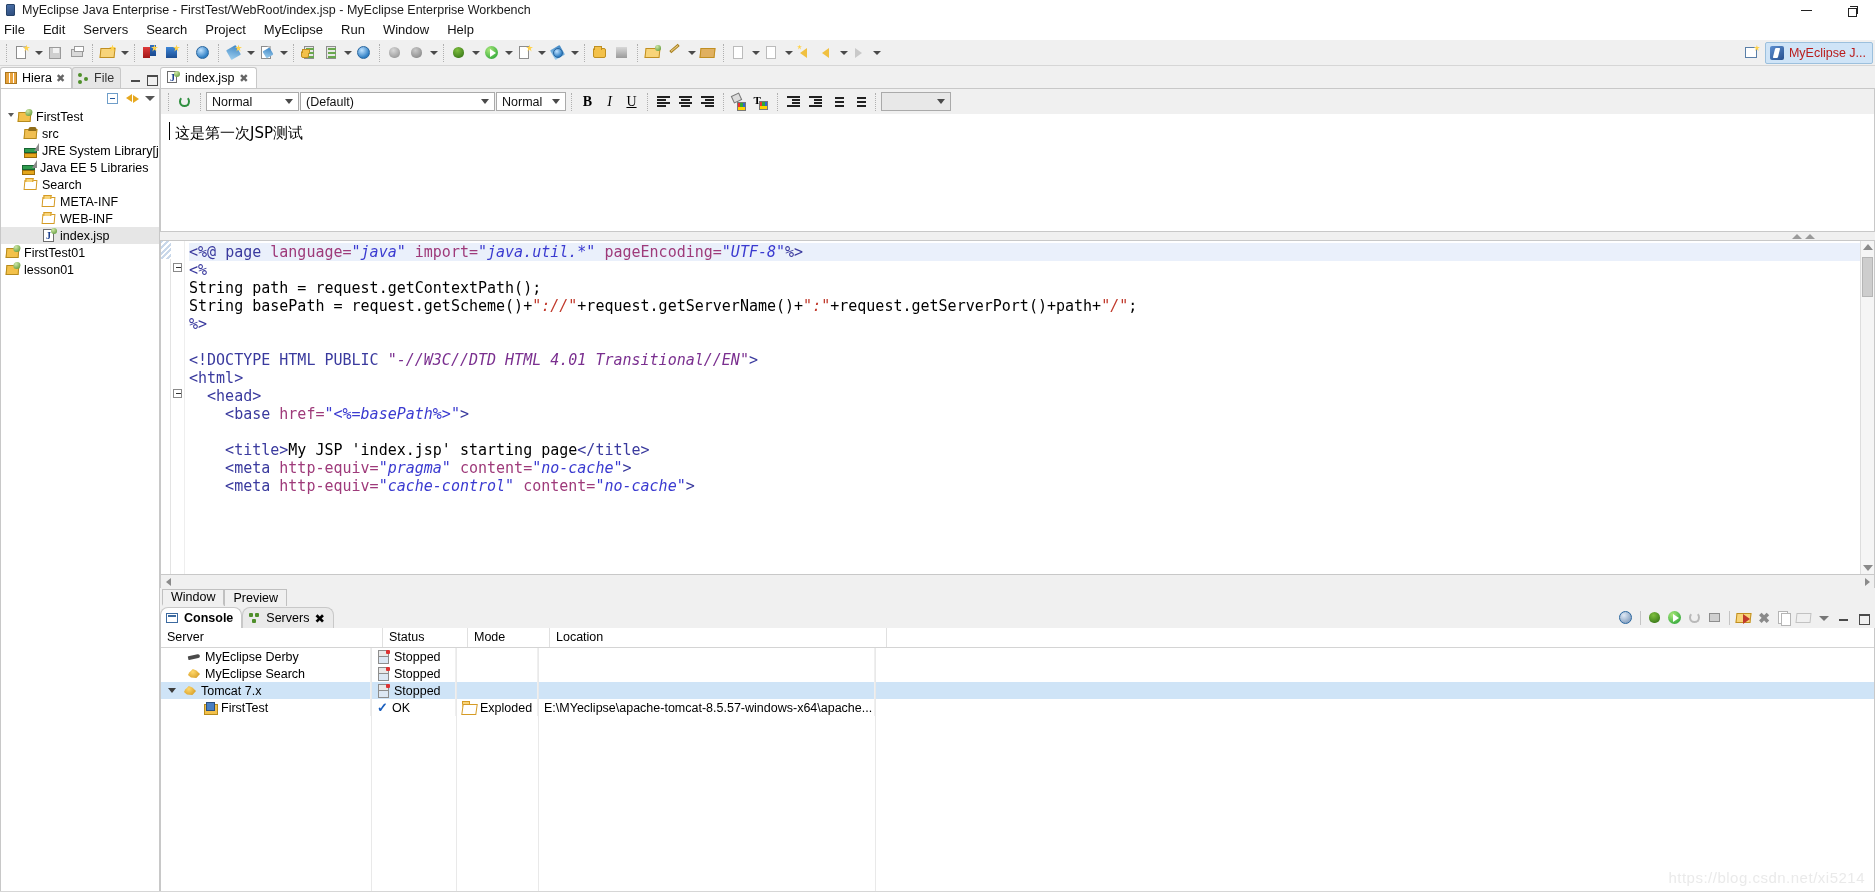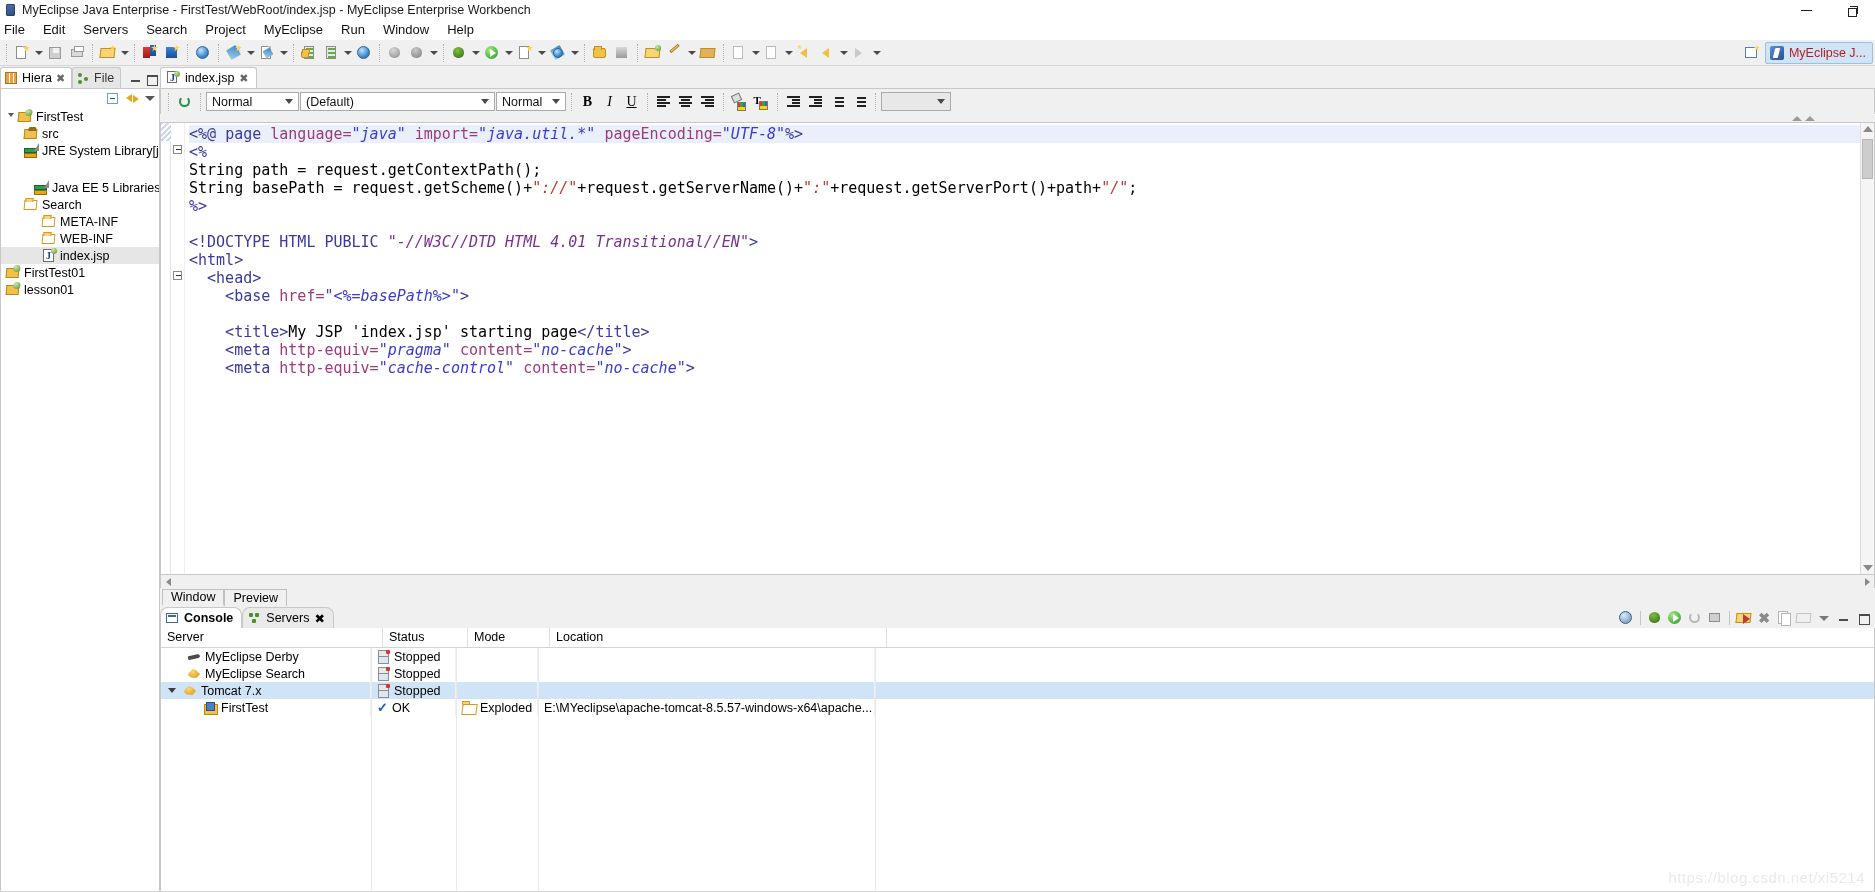--- a/index.html
+++ b/index.html
@@ -626,21 +626,21 @@
           <span class="tlabel">src</span>
         </div>
         <div class="trow" style="padding-left:22px;">
           <span class="ticon">
               <span class="i-lib"></span>
               <span class="i-libpen"></span>
             </span>
           <span class="tlabel">JRE System Library</span>
           <span class="tlabel dim"> [jdk</span>
         </div>
-        <div class="trow" style="padding-left:32px;margin-top:20px;">
+        <div class="trow" style="padding-left:20px;">
           <span class="ticon">
               <span class="i-lib"></span>
               <span class="i-libpen"></span>
             </span>
           <span class="tlabel">Java EE 5 Libraries</span>
         </div>
         <div class="trow" style="padding-left:22px;">
           <span class="ticon">
               <span class="i-folder"></span>
             </span>
@@ -795,20 +795,24 @@
           </div>
           <div class="tb-sep"></div>
           <div class="combo recombo" style="background:#e8e8e8;">
             <span class="cv"></span>
             <span class="carrow">
                 <i></i>
               </span>
           </div>
         </div>
 
+        <div class="wysiwyg">
+          <span class="caretline"></span>
+          <span class="ztext">这是第一次JSP测试</span>
+        </div>
 
         <div class="splitterbar">
           <span class="chev">
               <i></i>
               <i></i>
             </span>
         </div>
 
         <div class="codearea">
           <div class="ruler">

